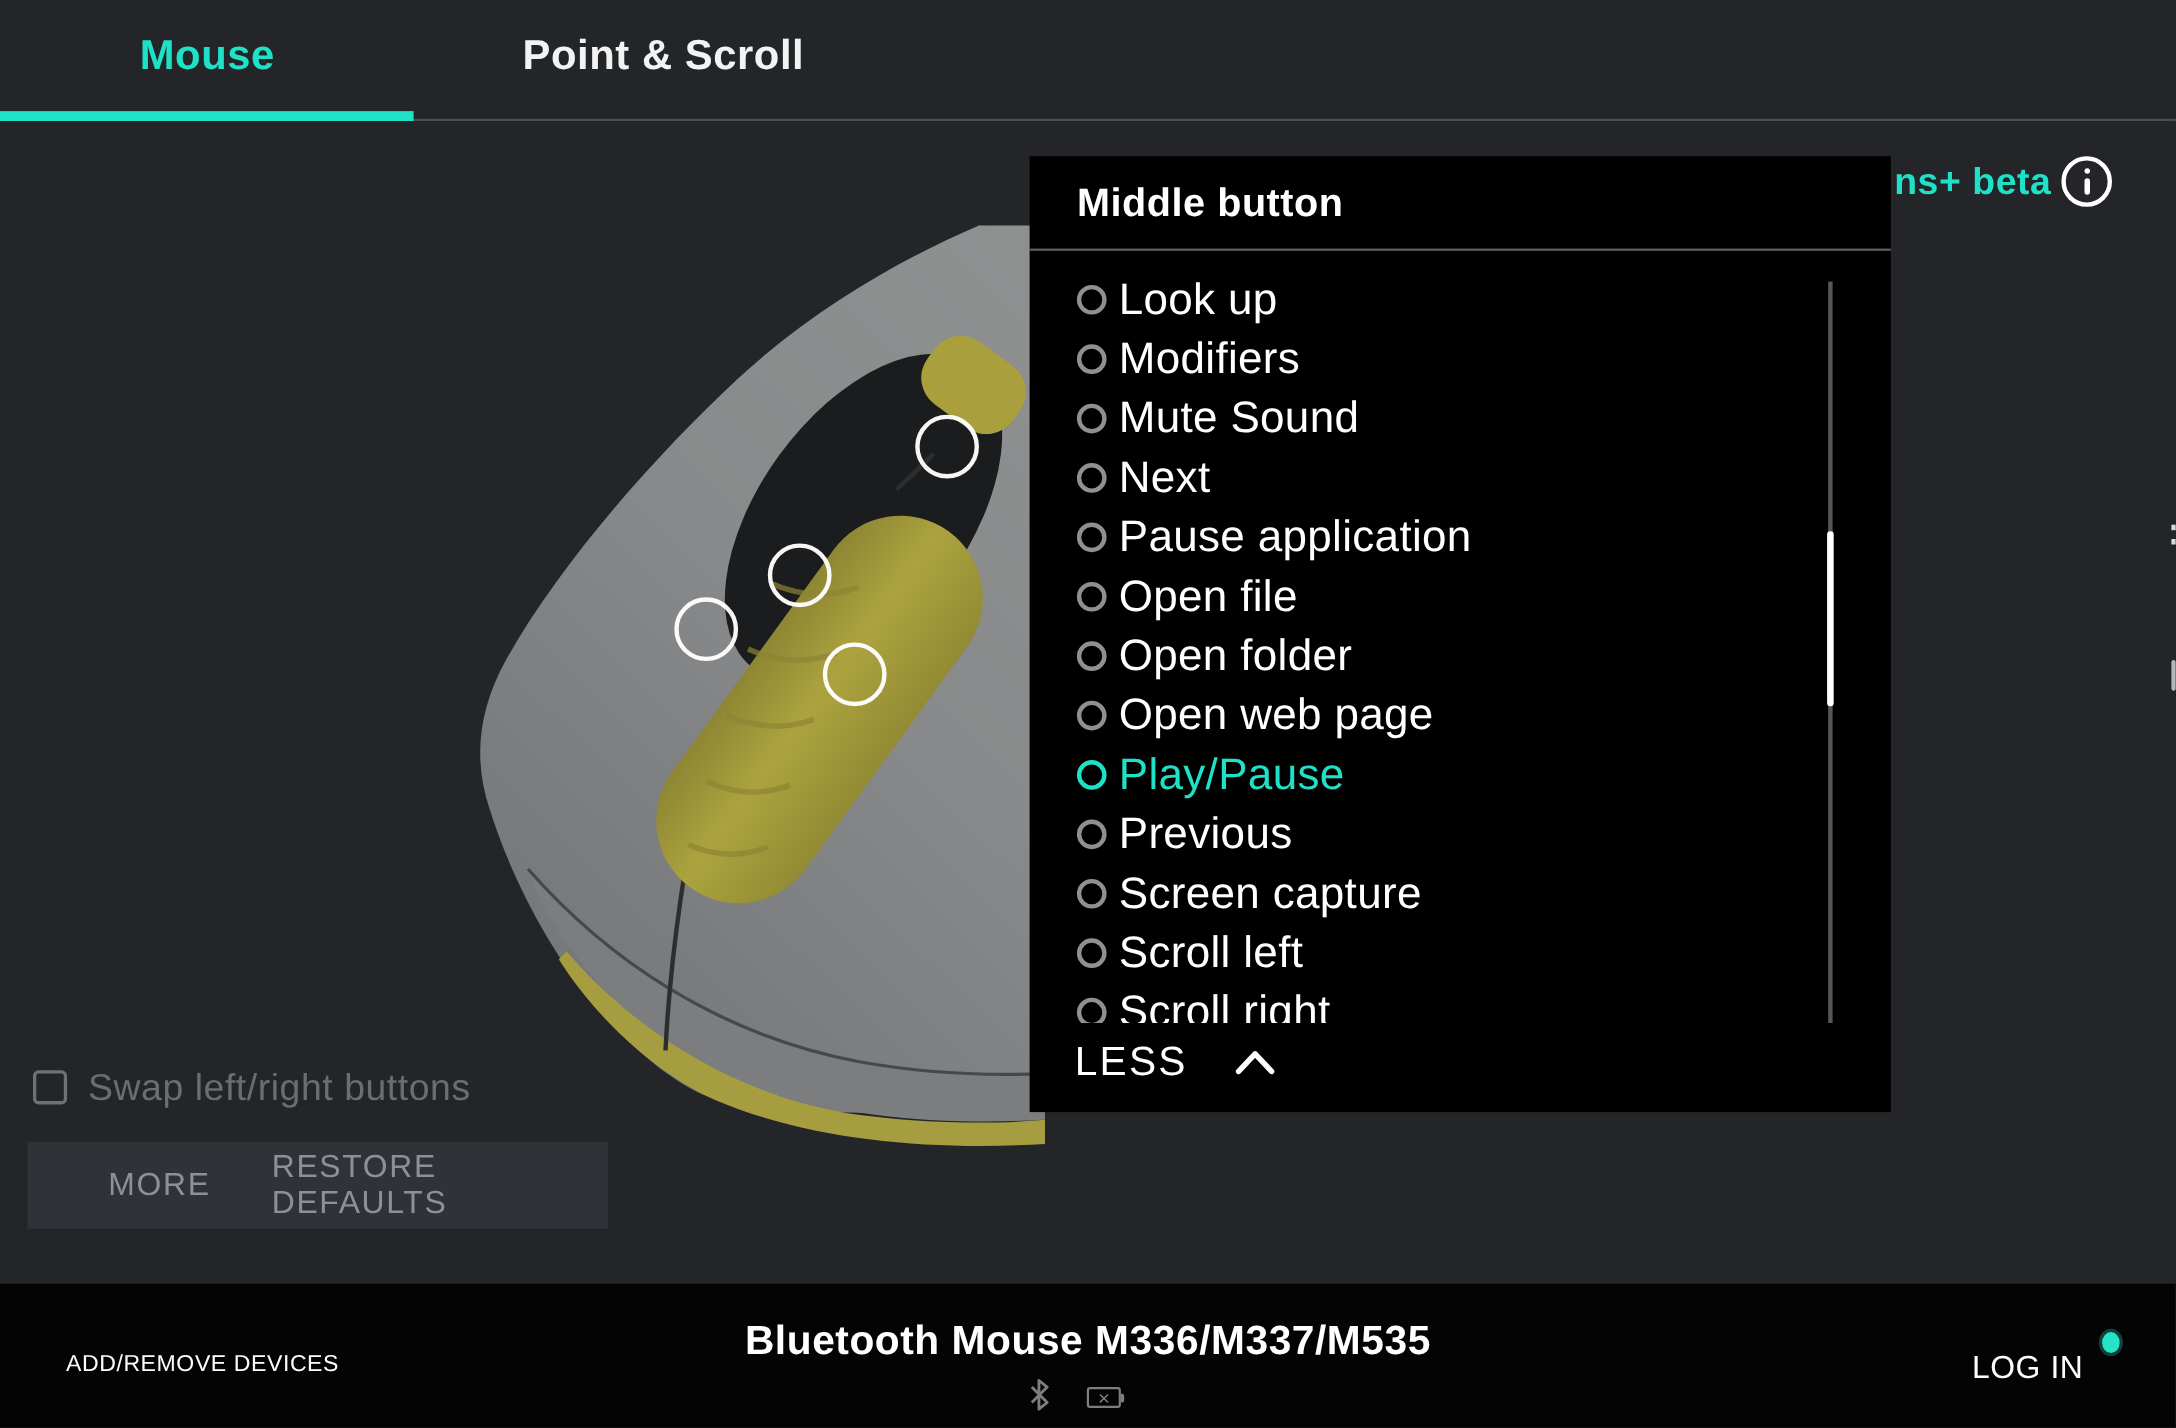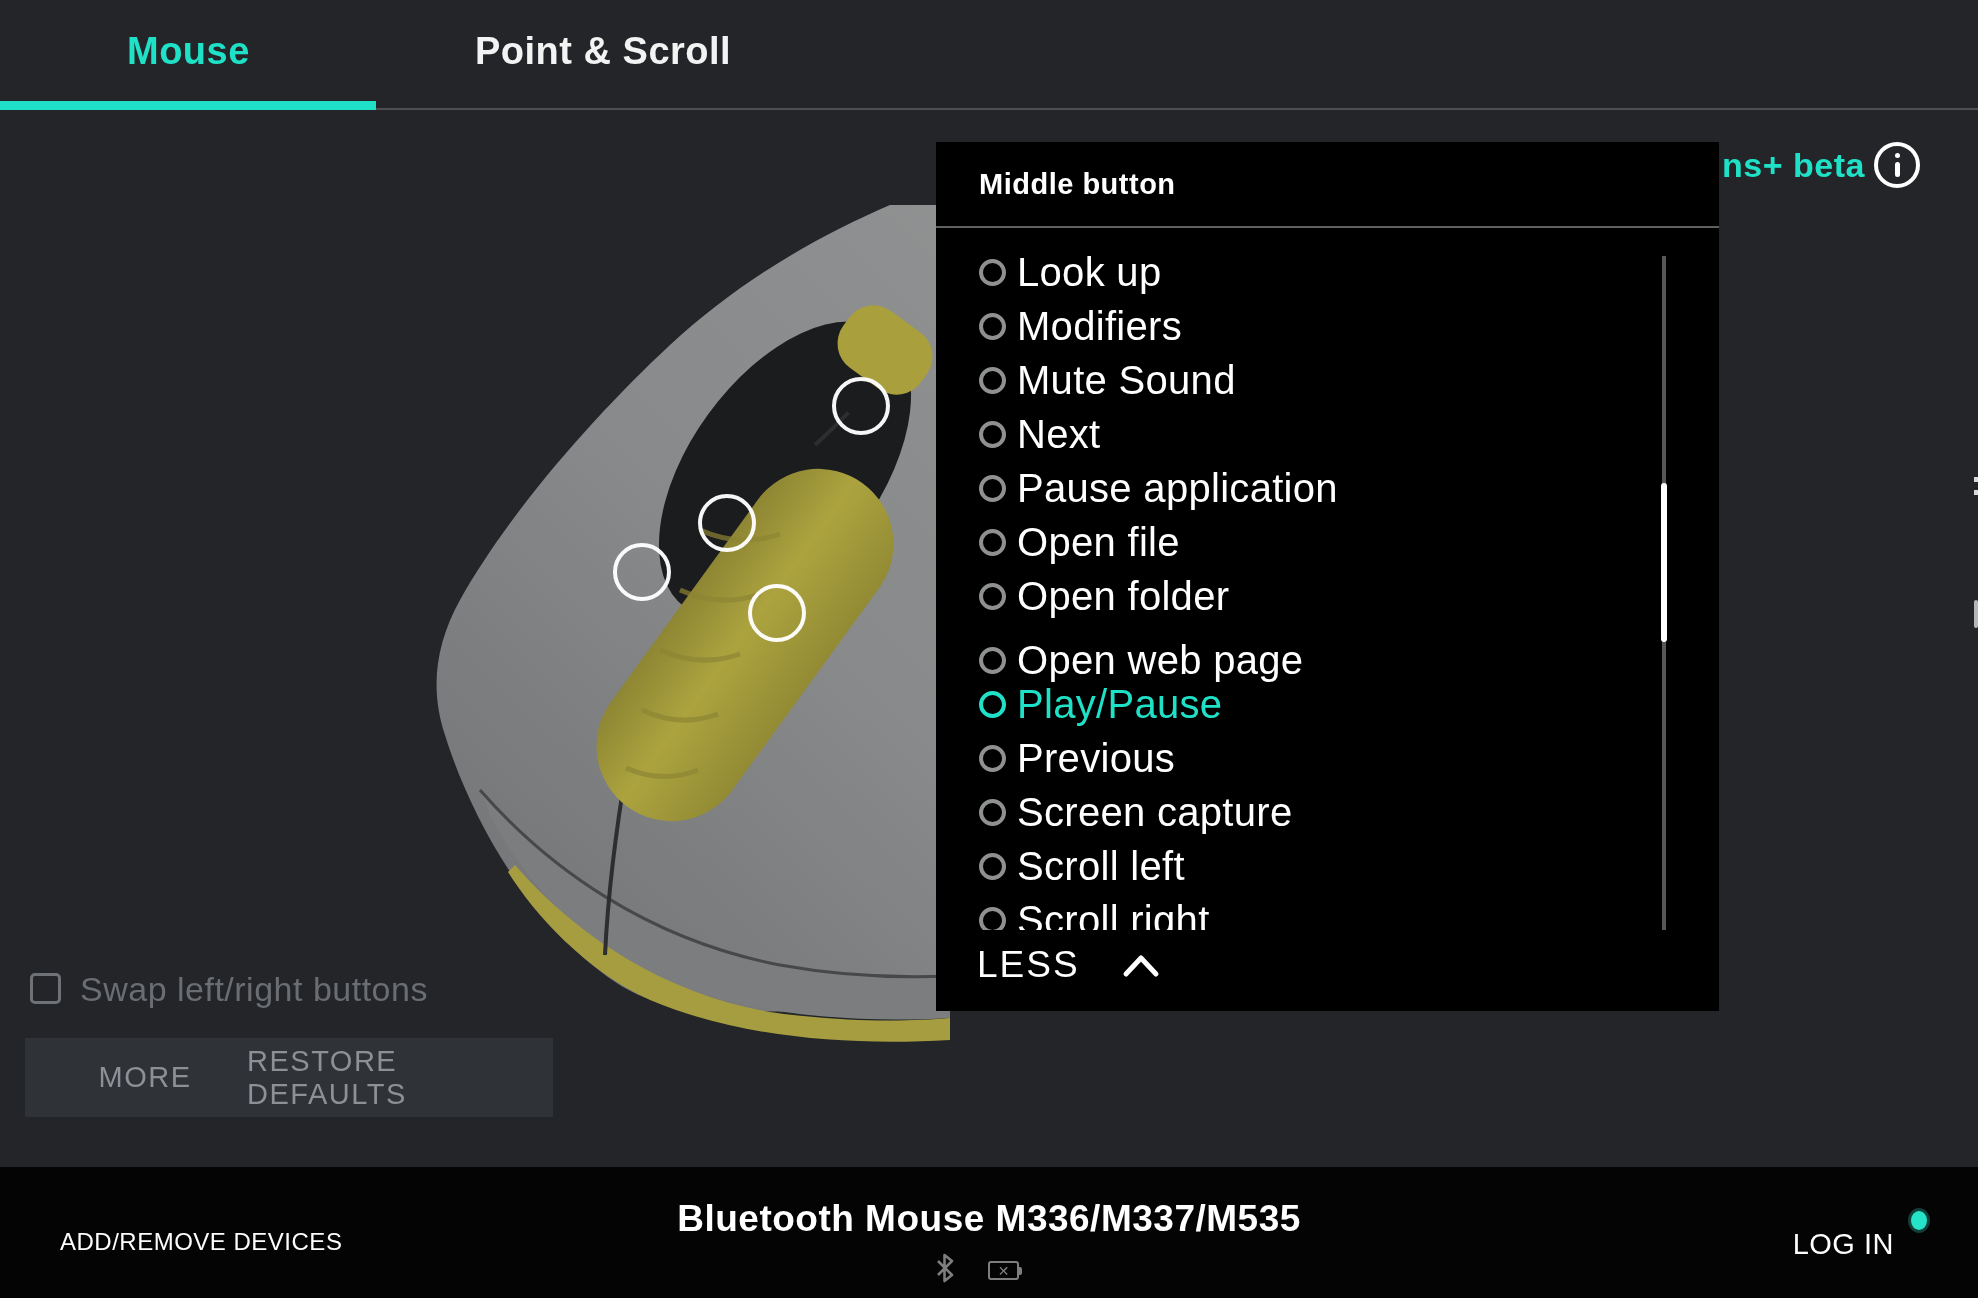--- a/index.html
+++ b/index.html
@@ -25,21 +25,21 @@
 
   
   .promo{left:1722px;top:143px;height:45px;display:flex;align-items:center;color:#1fe1c7;font-size:34px;font-weight:600;letter-spacing:0.5px;z-index:3;}
   .info-icon{left:1874px;top:142px;width:46px;height:46px;border:4px solid #fff;border-radius:50%;box-sizing:border-box;z-index:6;}
   .info-icon::before{content:"";position:absolute;left:17px;top:7px;width:5px;height:5px;border-radius:50%;background:#fff;}
   .info-icon::after{content:"";position:absolute;left:17px;top:16px;width:5px;height:15px;border-radius:3px;background:#fff;}
 
   
   .dialog{left:936px;top:142px;width:783px;height:869px;background:#000;z-index:20;}
   .dialog-header{left:0;top:0;width:783px;height:86px;border-bottom:2px solid #5e6062;box-sizing:border-box;display:flex;align-items:center;padding-left:43px;}
-  .dialog-title{color:#fff;font-size:29px;font-weight:700;letter-spacing:0.5px;}
+  .dialog-title{color:#fff;font-size:36px;font-weight:700;letter-spacing:0.5px;}
   .list-viewport{left:0;top:111px;width:760px;height:677px;overflow:hidden;}
   .opt-row{position:absolute;left:0;width:720px;height:54px;display:flex;align-items:center;padding-left:43px;box-sizing:border-box;cursor:pointer;margin-top:20px;}
   .radio{width:27px;height:27px;border:4px solid #8f9092;border-radius:50%;box-sizing:border-box;flex:0 0 auto;margin-right:11px;background:transparent;}
   .opt-label{color:#fff;font-size:40px;font-weight:400;letter-spacing:0.3px;white-space:nowrap;}
   .opt-row.selected .radio{border-color:#1fe1c7;}
   .opt-row.selected .opt-label{color:#1fe1c7;}
   .less-row{left:41px;top:796px;height:54px;display:flex;align-items:center;cursor:pointer;}
   .less-label{color:#fff;font-size:37px;font-weight:400;letter-spacing:2px;}
   .chevron-up{margin-left:42px;margin-top:2px;}
   .scroll-track{left:726px;top:114px;width:4px;height:674px;background:#555759;}
@@ -47,21 +47,21 @@
 
   
   .swap-box{left:30px;top:973px;width:31px;height:31px;border:3px solid #6e7175;border-radius:5px;box-sizing:border-box;background:transparent;cursor:pointer;z-index:5;}
   .swap-label{left:80px;top:966px;height:46px;display:flex;align-items:center;color:#6a6d71;font-size:34px;font-weight:500;letter-spacing:0.5px;z-index:5;}
   .btn{top:1038px;height:79px;background:#2f3237;color:#8d9094;font-size:29px;letter-spacing:1.5px;display:flex;align-items:center;justify-content:center;cursor:pointer;z-index:5;}
   .btn-more{left:25px;width:240px;}
   .btn-restore{left:247px;width:306px;}
 
   
   .footer{left:0;top:1167px;width:1978px;height:131px;background:#040405;z-index:30;}
-  .footer-left{left:60px;top:1228px;color:#fdfdfd;font-size:24px;font-weight:500;letter-spacing:0.5px;z-index:31;cursor:pointer;}
+  .footer-left{left:60px;top:1228px;color:#fdfdfd;font-size:21px;font-weight:500;letter-spacing:0.5px;z-index:31;cursor:pointer;}
   .footer-title{left:0;top:1198px;width:1978px;text-align:center;color:#fff;font-size:37px;font-weight:700;letter-spacing:0.5px;z-index:31;}
   .footer-login{left:1770px;top:1228px;width:124px;text-align:right;color:#fdfdfd;font-size:29px;font-weight:500;letter-spacing:0.5px;z-index:31;cursor:pointer;}
   .status-dot{left:1908px;top:1208px;width:22px;height:25px;border-radius:50%;background:#25e3c8;border:3px solid #123f39;box-sizing:border-box;z-index:31;}
   .bt-icon{left:936px;top:1251px;z-index:31;}
   .battery{left:988px;top:1261px;width:31px;height:19px;border:2px solid #7c7e80;border-radius:3px;box-sizing:border-box;display:flex;align-items:center;justify-content:center;color:#7c7e80;font-size:14px;font-weight:700;line-height:1;z-index:31;}
   .battery::after{content:"";position:absolute;right:-5px;top:4px;width:3px;height:8px;background:#7c7e80;border-radius:0 2px 2px 0;}
 
   
   .edge-sliver{left:1974px;top:600px;width:4px;height:28px;background:#b4b6b7;border-radius:2px;z-index:40;}
   .edge-dot1{left:1974px;top:477px;width:4px;height:5px;background:#d8d9d9;z-index:40;}
@@ -156,21 +156,21 @@
         <span class="opt-label">Pause application</span>
       </div>
       <div class="opt-row" style="top: 242px;">
         <span class="radio"></span>
         <span class="opt-label">Open file</span>
       </div>
       <div class="opt-row" style="top: 296px;">
         <span class="radio"></span>
         <span class="opt-label">Open folder</span>
       </div>
-      <div class="opt-row" style="top: 360px;">
+      <div class="opt-row" style="top: 350px;">
         <span class="radio"></span>
         <span class="opt-label">Open web page</span>
       </div>
       <div class="opt-row selected" style="top: 404px;">
         <span class="radio"></span>
         <span class="opt-label">Play/Pause</span>
       </div>
       <div class="opt-row" style="top: 458px;">
         <span class="radio"></span>
         <span class="opt-label">Previous</span>

